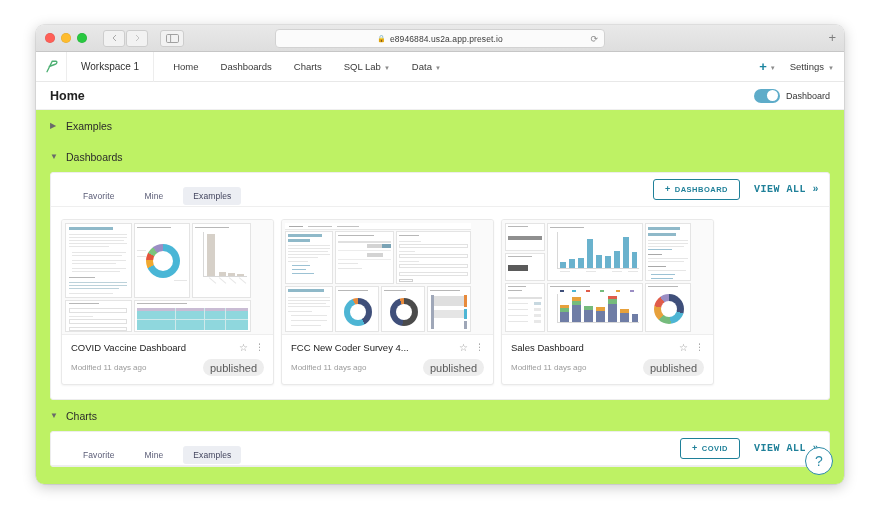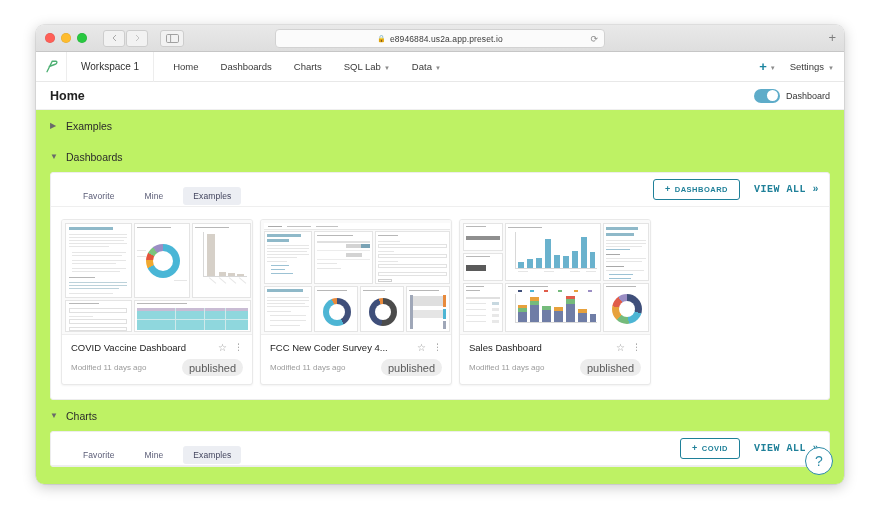--- a/index.html
+++ b/index.html
@@ -128,21 +128,21 @@
   .btn-outline {
     border:1px solid #1f8099; color:#1f8099; background:#fff;
     font-size:7.5px; font-weight:bold; letter-spacing:.5px;
     padding:5px 11px; border-radius:3px; display:flex; align-items:center; gap:4px;
   }
   .btn-outline .plus { font-size:9px; line-height:1; }
   .viewall { font-size:10px; font-weight:bold; color:#1f8099; letter-spacing:.5px;font-family:Liberation Mono, monospace; }
 
   .cards { display:flex; gap:7px; padding:12px 10px 14px 10px; }
   .card {
-    width:192px; background:#fff;
+    width:213px; background:#fff;
     border:1px solid #e9e9e9; border-radius:3px; overflow:hidden;
     box-shadow:0 1px 2px rgba(0,0,0,0.05);
   }
   .thumb { height:115px; background:#fafafa; border-bottom:1px solid #eee; position:relative; overflow:hidden; }
   .cardbody { padding:7px 9px 8px 9px; }
   .cardtitlerow { display:flex; align-items:center; }
   .cardtitle {
     font-size:9.5px; color:#222; flex:1; white-space:nowrap; overflow:hidden;
   }
   .staricon { color:#9a9a9a; font-size:10px; margin-right:7px; line-height:1; }

